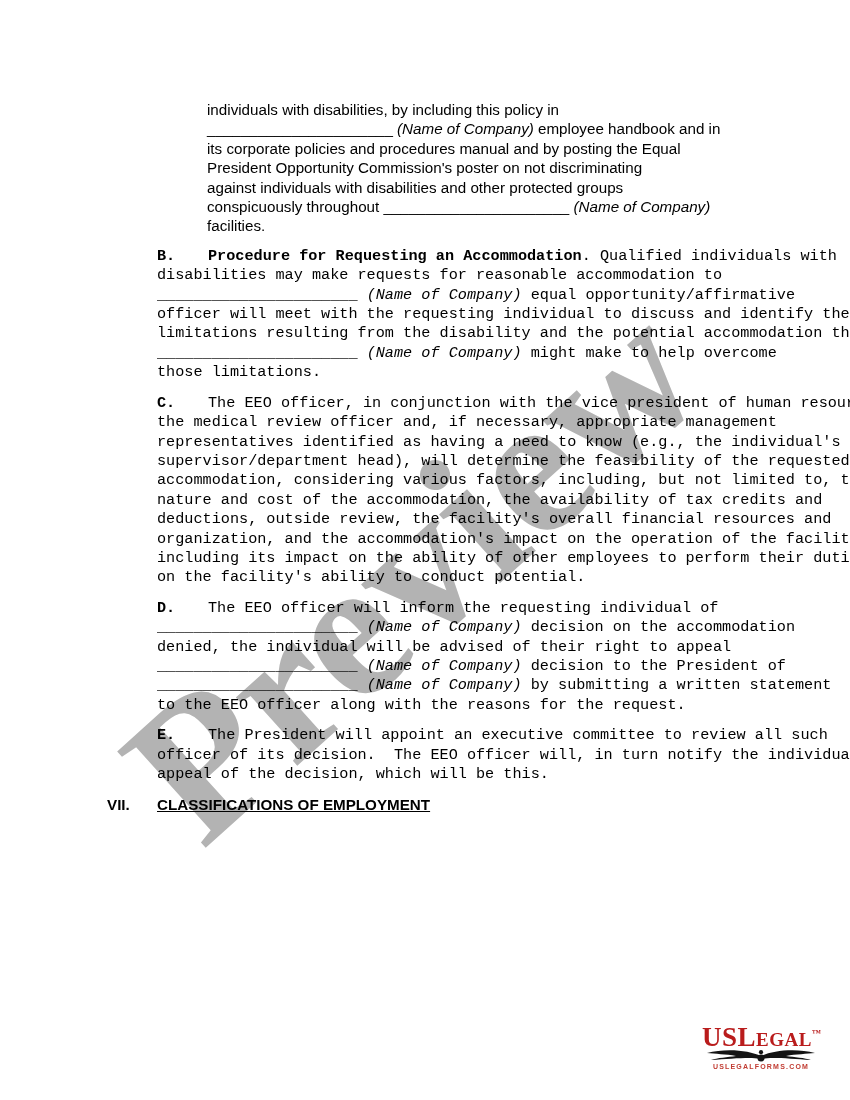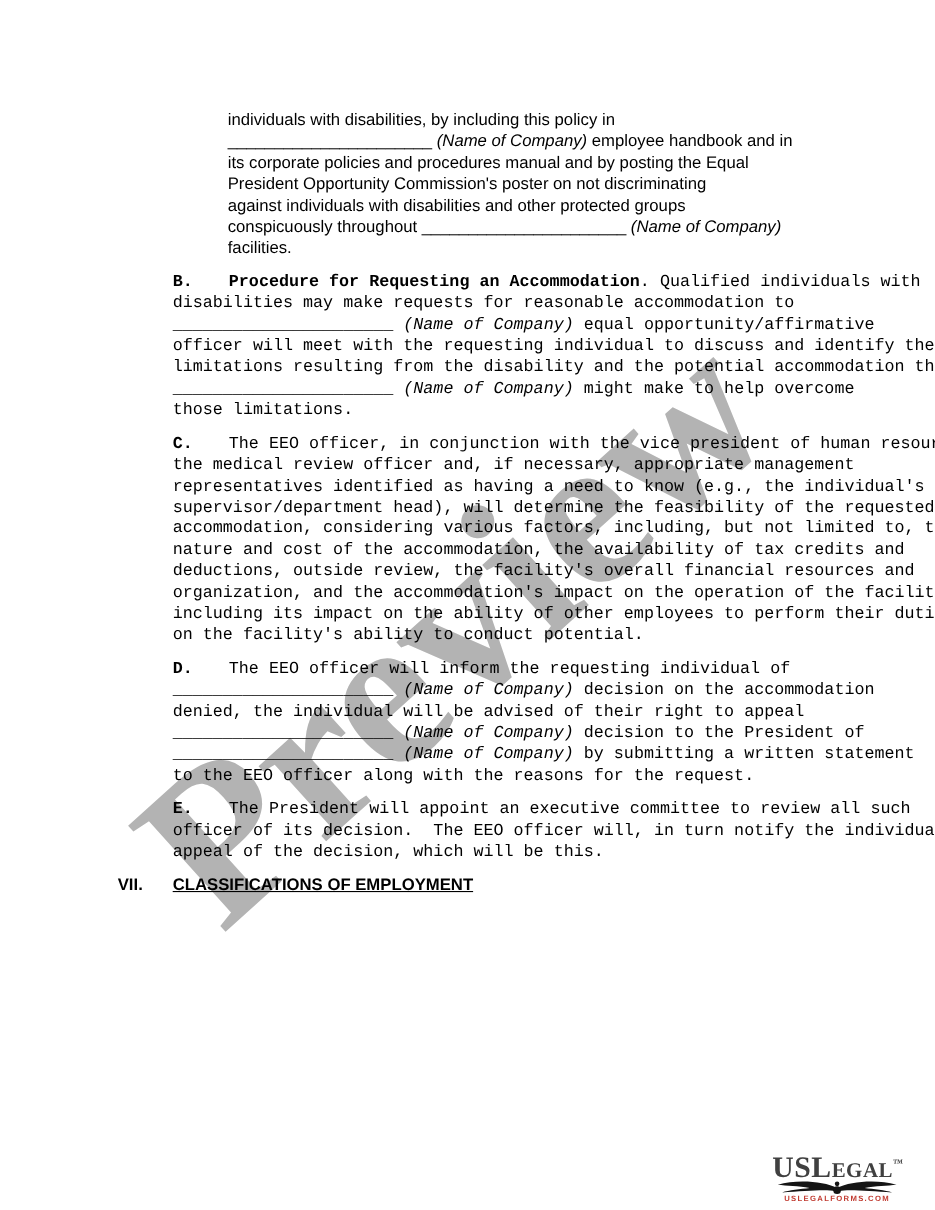--- a/index.html
+++ b/index.html
@@ -93,21 +93,21 @@
         <div class="line"><span class="plabel">E.</span>The President will appoint an executive committee to review all such</div>
         <div class="line">officer of its decision.  The EEO officer will, in turn notify the individual making the</div>
         <div class="line">appeal of the decision, which will be this.</div>
       </div>
       <div class="block heading heading">
         <div class="line"><span class="plabel">VII.</span>CLASSIFICATIONS OF EMPLOYMENT</div>
       </div>
     </div>
 
   <div class="logo">
-    <div class="logo-brand" style="color: #404040; margin-top: 24px;"><span>USLegal</span><span class="tm">™</span></div>
+    <div class="logo-brand" style="color: #b91c1c;"><span>USLegal</span><span class="tm">™</span></div>
     <svg class="eagle" width="112" height="13" viewBox="0 0 112 13" xmlns="http://www.w3.org/2000/svg">
       <path d="M56 7 C44 1 20 -1 2 4 C10 5 21 5 31 7 C23 8 12 9 6 11 C20 10 34 9 44 9 C48 9 52 9 54 10 Z" fill="#141414"></path>
       <path d="M56 7 C68 1 92 -1 110 4 C102 5 91 5 81 7 C89 8 100 9 106 11 C92 10 78 9 68 9 C64 9 60 9 58 10 Z" fill="#141414"></path>
       <ellipse cx="56" cy="9" rx="3.5" ry="3.5" fill="#141414"></ellipse>
       <circle cx="56" cy="3.2" r="2.1" fill="#141414"></circle>
     </svg>
     <div class="logo-site" style="color: rgb(193, 59, 49);">USLEGALFORMS.COM</div>
   </div>
 
 </div>

